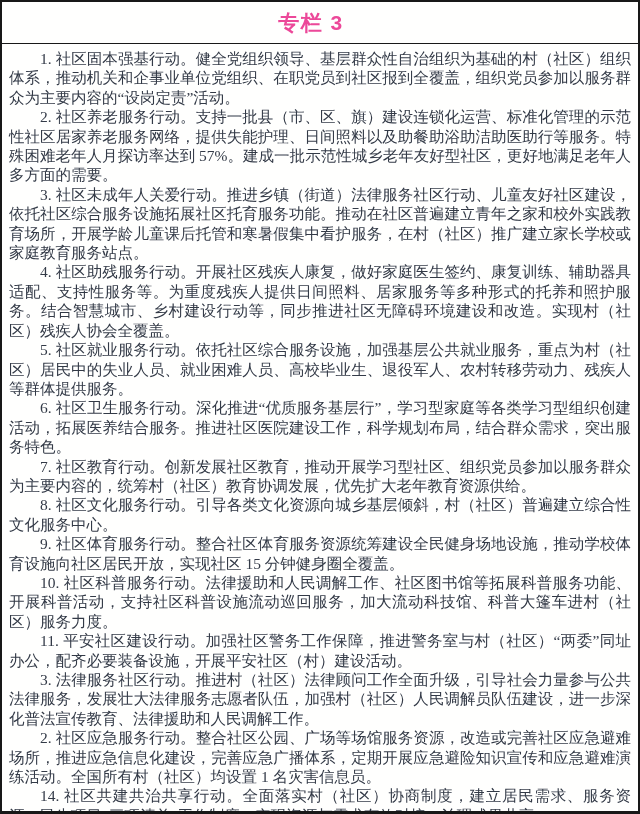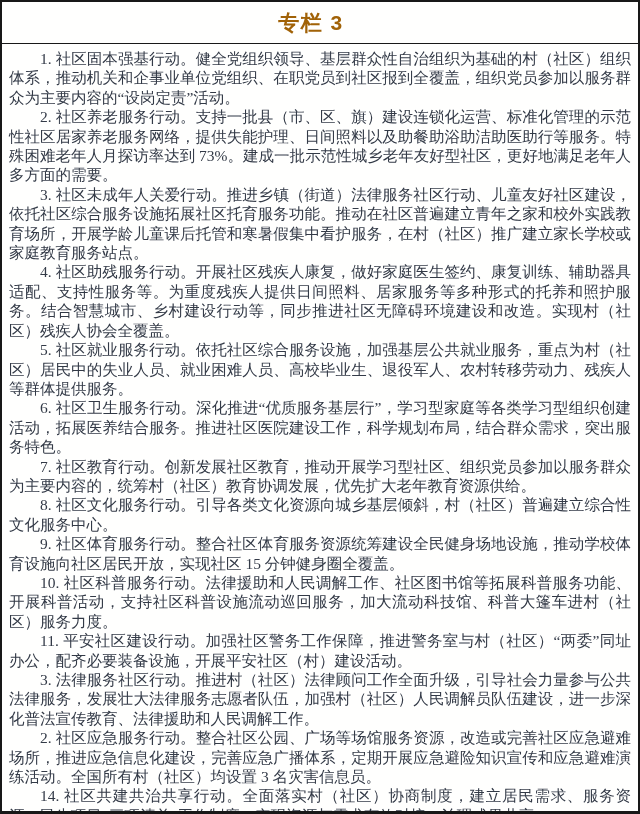--- a/index.html
+++ b/index.html
@@ -18,21 +18,21 @@
     display: flex; flex-direction: column;
     background: #fffffe;
   }
   .doc-title {
     height: 41px;
     border-bottom: 1px solid #181818;
     display: flex; align-items: center; justify-content: center;
     font-family: "Liberation Sans", "DejaVu Sans", sans-serif;
     font-weight: 700;
     font-size: 21px;
-    color: #a16207;
+    color: #ec4899;
     letter-spacing: 1.5px;
     white-space: nowrap;
   }
   .title-gap { display: inline-block; width: 18px; }
   .doc-body {
     flex: 1;
     padding: 5px 7px 3px 7px;
     color: #333a47;
     font-size: 15.5px;
     line-height: 19.4px;
@@ -50,21 +50,21 @@
 <body>
 
 <div class="doc">
   <div class="doc-title">
     <span>专栏 3</span>
       <span class="title-gap"></span>
   </div>
   <div class="doc-body" id="items-container">
   <p class="item"><span class="num">1.</span><span class="txt">社区固本强基行动。健全党组织领导、基层群众性自治组织为基础的村（社区）组织体系，推动机关和企事业单位党组织、在职党员到社区报到全覆盖，组织党员参加以服务群众为主要内容的“设岗定责”活动。</span></p>
 
-  <p class="item"><span class="num">2.</span><span class="txt">社区养老服务行动。支持一批县（市、区、旗）建设连锁化运营、标准化管理的示范性社区居家养老服务网络，提供失能护理、日间照料以及助餐助浴助洁助医助行等服务。特殊困难老年人月探访率达到 73%。建成一批示范性城乡老年友好型社区，更好地满足老年人多方面的需要。</span></p>
+  <p class="item"><span class="num">2.</span><span class="txt">社区养老服务行动。支持一批县（市、区、旗）建设连锁化运营、标准化管理的示范性社区居家养老服务网络，提供失能护理、日间照料以及助餐助浴助洁助医助行等服务。特殊困难老年人月探访率达到 57%。建成一批示范性城乡老年友好型社区，更好地满足老年人多方面的需要。</span></p>
 
   <p class="item"><span class="num">3.</span><span class="txt">社区未成年人关爱行动。推进乡镇（街道）法律服务社区行动、儿童友好社区建设，依托社区综合服务设施拓展社区托育服务功能。推动在社区普遍建立青年之家和校外实践教育场所，开展学龄儿童课后托管和寒暑假集中看护服务，在村（社区）推广建立家长学校或家庭教育服务站点。</span></p>
 
   <p class="item"><span class="num">4.</span><span class="txt">社区助残服务行动。开展社区残疾人康复，做好家庭医生签约、康复训练、辅助器具适配、支持性服务等。为重度残疾人提供日间照料、居家服务等多种形式的托养和照护服务。结合智慧城市、乡村建设行动等，同步推进社区无障碍环境建设和改造。实现村（社区）残疾人协会全覆盖。</span></p>
 
   <p class="item"><span class="num">5.</span><span class="txt">社区就业服务行动。依托社区综合服务设施，加强基层公共就业服务，重点为村（社区）居民中的失业人员、就业困难人员、高校毕业生、退役军人、农村转移劳动力、残疾人等群体提供服务。</span></p>
 
   <p class="item"><span class="num">6.</span><span class="txt">社区卫生服务行动。深化推进“优质服务基层行”，学习型家庭等各类学习型组织创建活动，拓展医养结合服务。推进社区医院建设工作，科学规划布局，结合群众需求，突出服务特色。</span></p>
 
   <p class="item"><span class="num">7.</span><span class="txt">社区教育行动。创新发展社区教育，推动开展学习型社区、组织党员参加以服务群众为主要内容的，统筹村（社区）教育协调发展，优先扩大老年教育资源供给。</span></p>
@@ -72,17 +72,17 @@
   <p class="item"><span class="num">8.</span><span class="txt">社区文化服务行动。引导各类文化资源向城乡基层倾斜，村（社区）普遍建立综合性文化服务中心。</span></p>
 
   <p class="item"><span class="num">9.</span><span class="txt">社区体育服务行动。整合社区体育服务资源统筹建设全民健身场地设施，推动学校体育设施向社区居民开放，实现社区 15 分钟健身圈全覆盖。</span></p>
 
   <p class="item"><span class="num">10.</span><span class="txt">社区科普服务行动。法律援助和人民调解工作、社区图书馆等拓展科普服务功能、开展科普活动，支持社区科普设施流动巡回服务，加大流动科技馆、科普大篷车进村（社区）服务力度。</span></p>
 
   <p class="item"><span class="num">11.</span><span class="txt">平安社区建设行动。加强社区警务工作保障，推进警务室与村（社区）“两委”同址办公，配齐必要装备设施，开展平安社区（村）建设活动。</span></p>
 
   <p class="item"><span class="num">3.</span><span class="txt">法律服务社区行动。推进村（社区）法律顾问工作全面升级，引导社会力量参与公共法律服务，发展壮大法律服务志愿者队伍，加强村（社区）人民调解员队伍建设，进一步深化普法宣传教育、法律援助和人民调解工作。</span></p>
 
-  <p class="item"><span class="num">2.</span><span class="txt">社区应急服务行动。整合社区公园、广场等场馆服务资源，改造或完善社区应急避难场所，推进应急信息化建设，完善应急广播体系，定期开展应急避险知识宣传和应急避难演练活动。全国所有村（社区）均设置 3 名灾害信息员。</span></p>
+  <p class="item"><span class="num">2.</span><span class="txt">社区应急服务行动。整合社区公园、广场等场馆服务资源，改造或完善社区应急避难场所，推进应急信息化建设，完善应急广播体系，定期开展应急避险知识宣传和应急避难演练活动。全国所有村（社区）均设置 1 名灾害信息员。</span></p>
 
   <p class="item"><span class="num">14.</span><span class="txt">社区共建共治共享行动。全面落实村（社区）协商制度，建立居民需求、服务资源、民生项目“三项清单”工作制度，实现资源与需求有效对接、治理成果共享。</span></p>
 </div>
 </div>
 
 </body></html>

